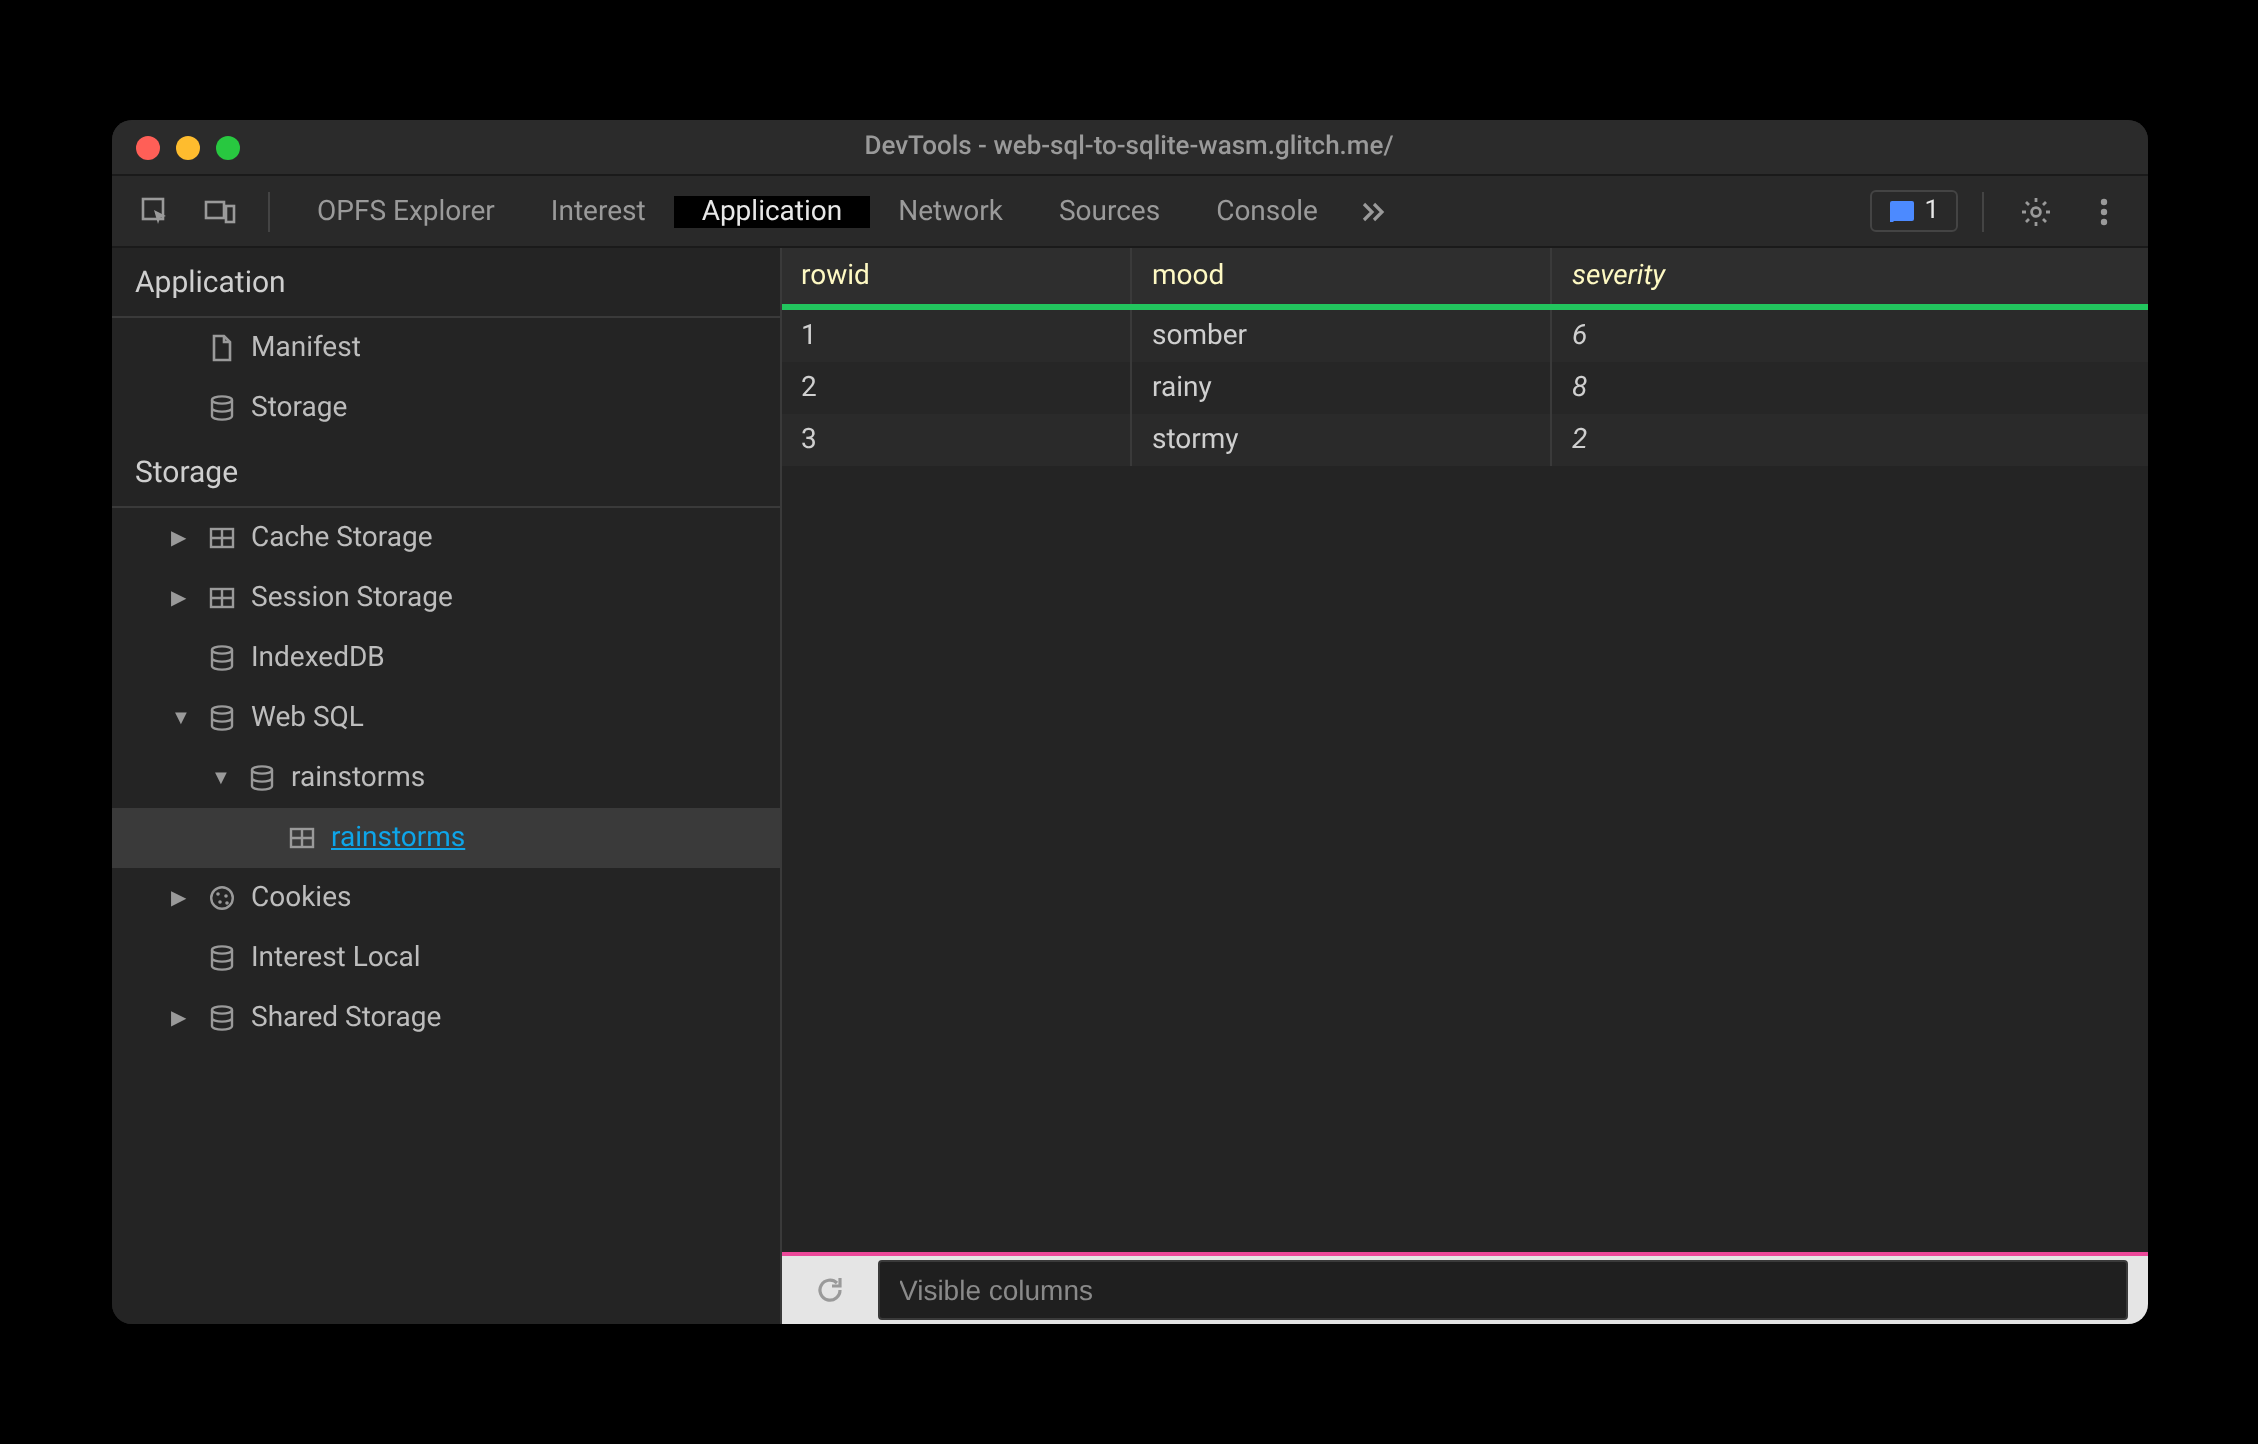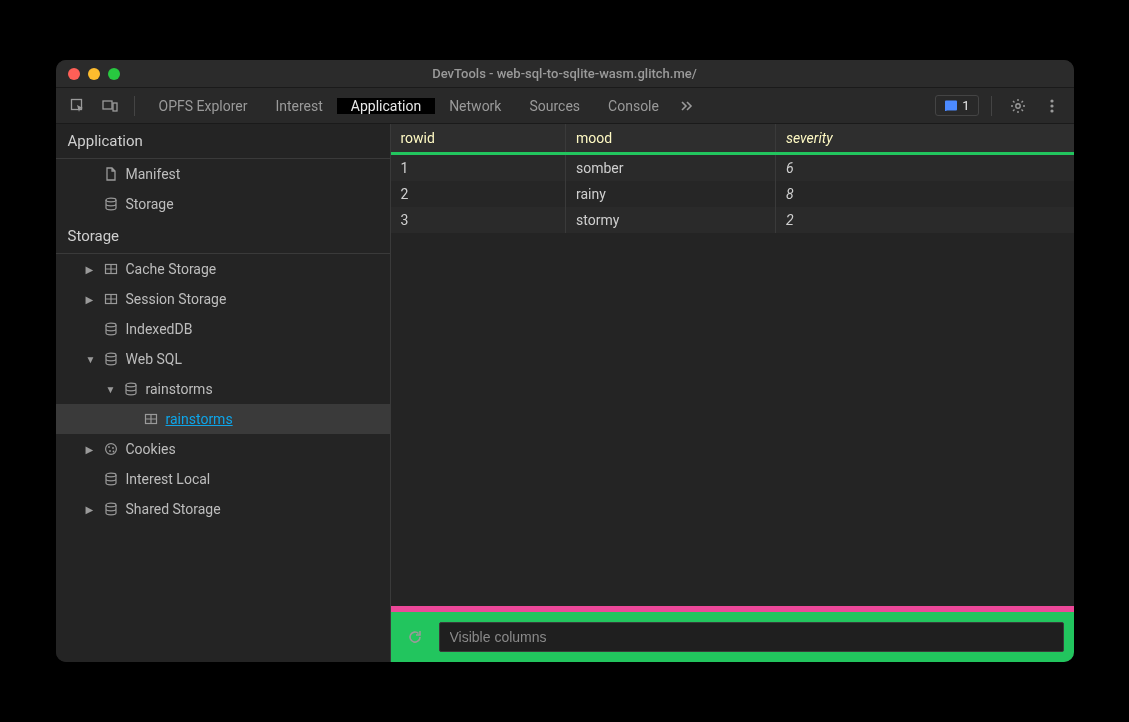--- a/index.html
+++ b/index.html
@@ -96,21 +96,21 @@
   .data-grid td {
     padding: 5px 10px; color: #cfcfcf; border-right: 1px solid #3a3a3a;
     font-size: 14px;
   }
   .data-grid th:last-child, .data-grid td:last-child { border-right: none; font-style: italic; }
   .data-grid tbody tr:nth-child(odd) { background: #2a2a2a; }
   .data-grid tbody tr:nth-child(even) { background: #262626; }
   .col-rowid { width: 175px; }
   .col-mood { width: 210px; }
   .footer-bar {
-    height: 56px; background: #22c55e; border-top: 6px solid #ec4899;
+    height: 36px; background: #e5e5e5; border-top: 2px solid #ec4899;
     display: flex; align-items: center; padding: 0 10px; gap: 10px;
   }
   .filter-input {
     flex: 1; background: #1f1f1f; border: 1px solid #3a3a3a; color: #cfcfcf;
     padding: 6px 10px; font-size: 14px; border-radius: 2px; outline: none;
   }
   .filter-input::placeholder { color: #8a8a8a; }
   svg { display: block; }
 </style>
 </head>

